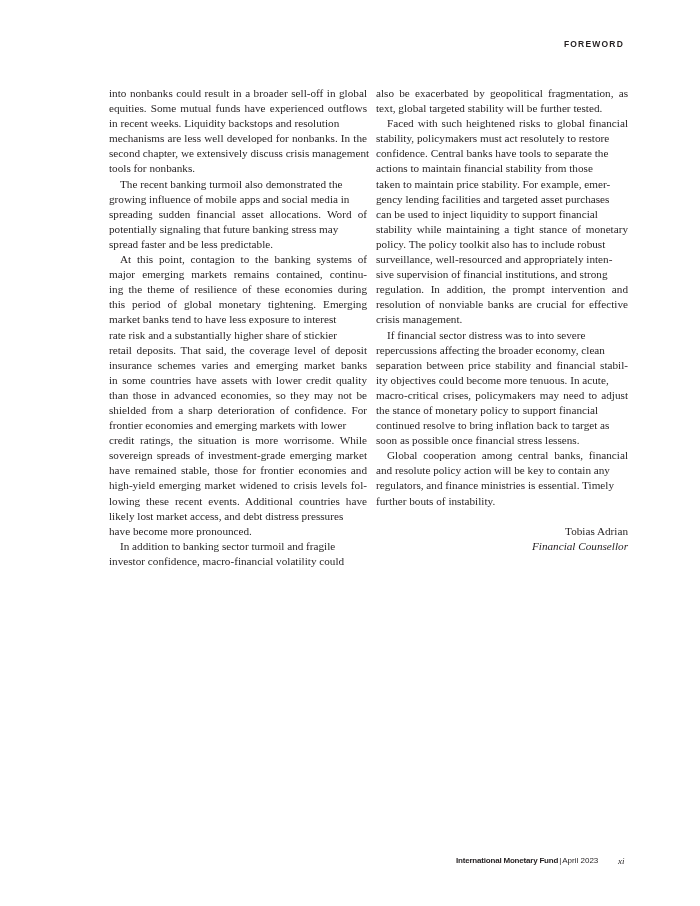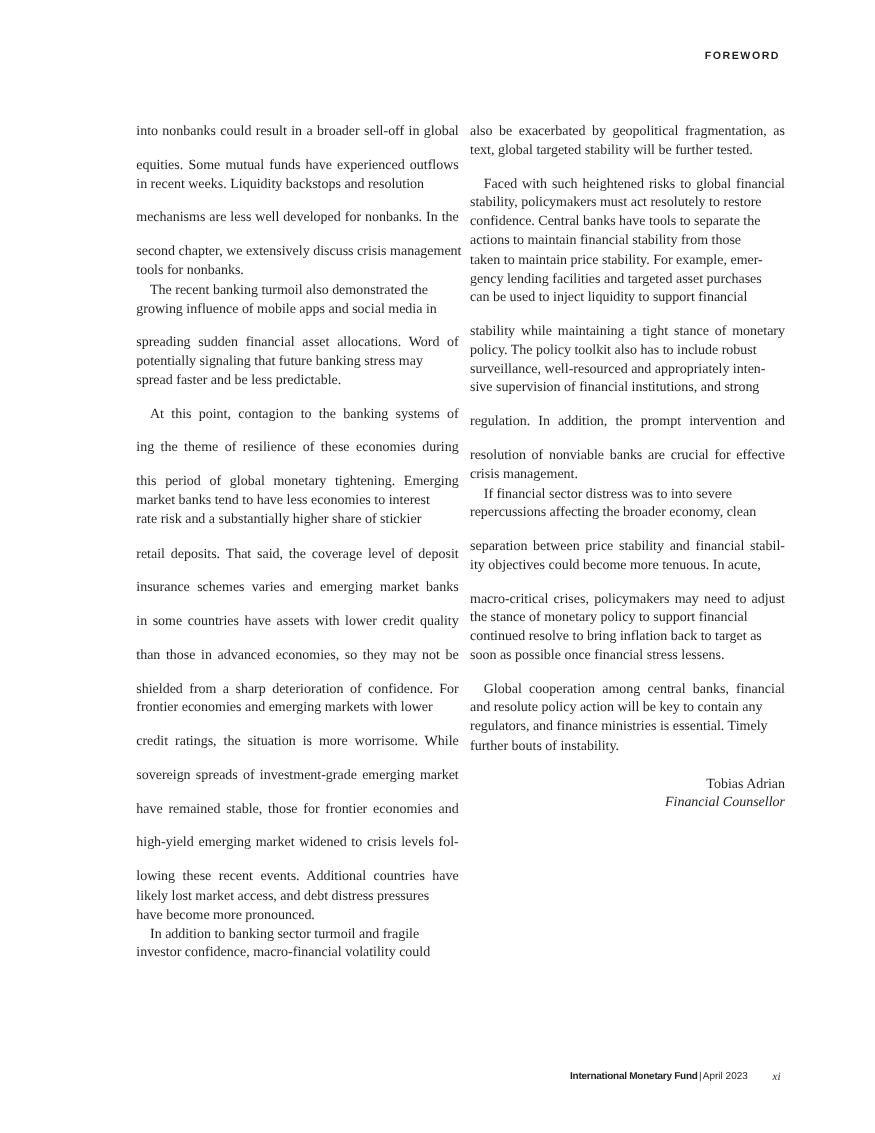--- a/index.html
+++ b/index.html
@@ -9,21 +9,21 @@
       font-family: "Liberation Sans", sans-serif; font-size: 8.5px; font-weight: bold;
       letter-spacing: 1.2px; color: #231f20;
     }
     .col {
       position: absolute; top: 86px; width: 258px;
       font-family: "Liberation Serif", serif; font-size: 11.2px; line-height: 15.1px; color: #231f20;
     }
     .col-left { left: 109px; }
     .col-right { left: 376px; width: 252px; }
     .line { white-space: nowrap; display: block; height: 15.1px; }
-    .line.justify { text-align: justify; text-align-last: justify; margin-top: 12px; }
+    .line.justify { text-align: justify; text-align-last: justify; }
     .line.indent { padding-left: 11px; }
     .signature { margin-top: 15px; text-align: right; }
     .signature .name, .signature .title { display: block; height: 15.1px; }
     .signature .title { font-style: italic; }
     .footer {
       position: absolute; top: 856px; left: 456px;
       font-family: "Liberation Sans", sans-serif; font-size: 8px; color: #231f20;
       white-space: nowrap;
     }
     .footer .org { font-weight: bold; letter-spacing: -0.2px; }
@@ -44,23 +44,24 @@
     <span class="line">in recent weeks. Liquidity backstops and resolution</span>
     <span class="line justify">mechanisms are less well developed for nonbanks. In the</span>
     <span class="line justify">second chapter, we extensively discuss crisis management</span>
     <span class="line">tools for nonbanks.</span>
     <span class="line indent">The recent banking turmoil also demonstrated the</span>
     <span class="line">growing influence of mobile apps and social media in</span>
     <span class="line justify">spreading sudden financial asset allocations. Word of</span>
     <span class="line">potentially signaling that future banking stress may</span>
     <span class="line">spread faster and be less predictable.</span>
     <span class="line justify indent">At this point, contagion to the banking systems of</span>
+    <span class="line justify">major emerging markets remains contained, continu-</span>
     <span class="line justify">ing the theme of resilience of these economies during</span>
     <span class="line justify">this period of global monetary tightening. Emerging</span>
-    <span class="line">market banks tend to have less economies to interest</span>
+    <span class="line">market banks tend to have less exposure to interest</span>
     <span class="line">rate risk and a substantially higher share of stickier</span>
     <span class="line justify">retail deposits. That said, the coverage level of deposit</span>
     <span class="line justify">insurance schemes varies and emerging market banks</span>
     <span class="line justify">in some countries have assets with lower credit quality</span>
     <span class="line justify">than those in advanced economies, so they may not be</span>
     <span class="line justify">shielded from a sharp deterioration of confidence. For</span>
     <span class="line">frontier economies and emerging markets with lower</span>
     <span class="line justify">credit ratings, the situation is more worrisome. While</span>
     <span class="line justify">sovereign spreads of investment-grade emerging market</span>
     <span class="line justify">have remained stable, those for frontier economies and</span>

